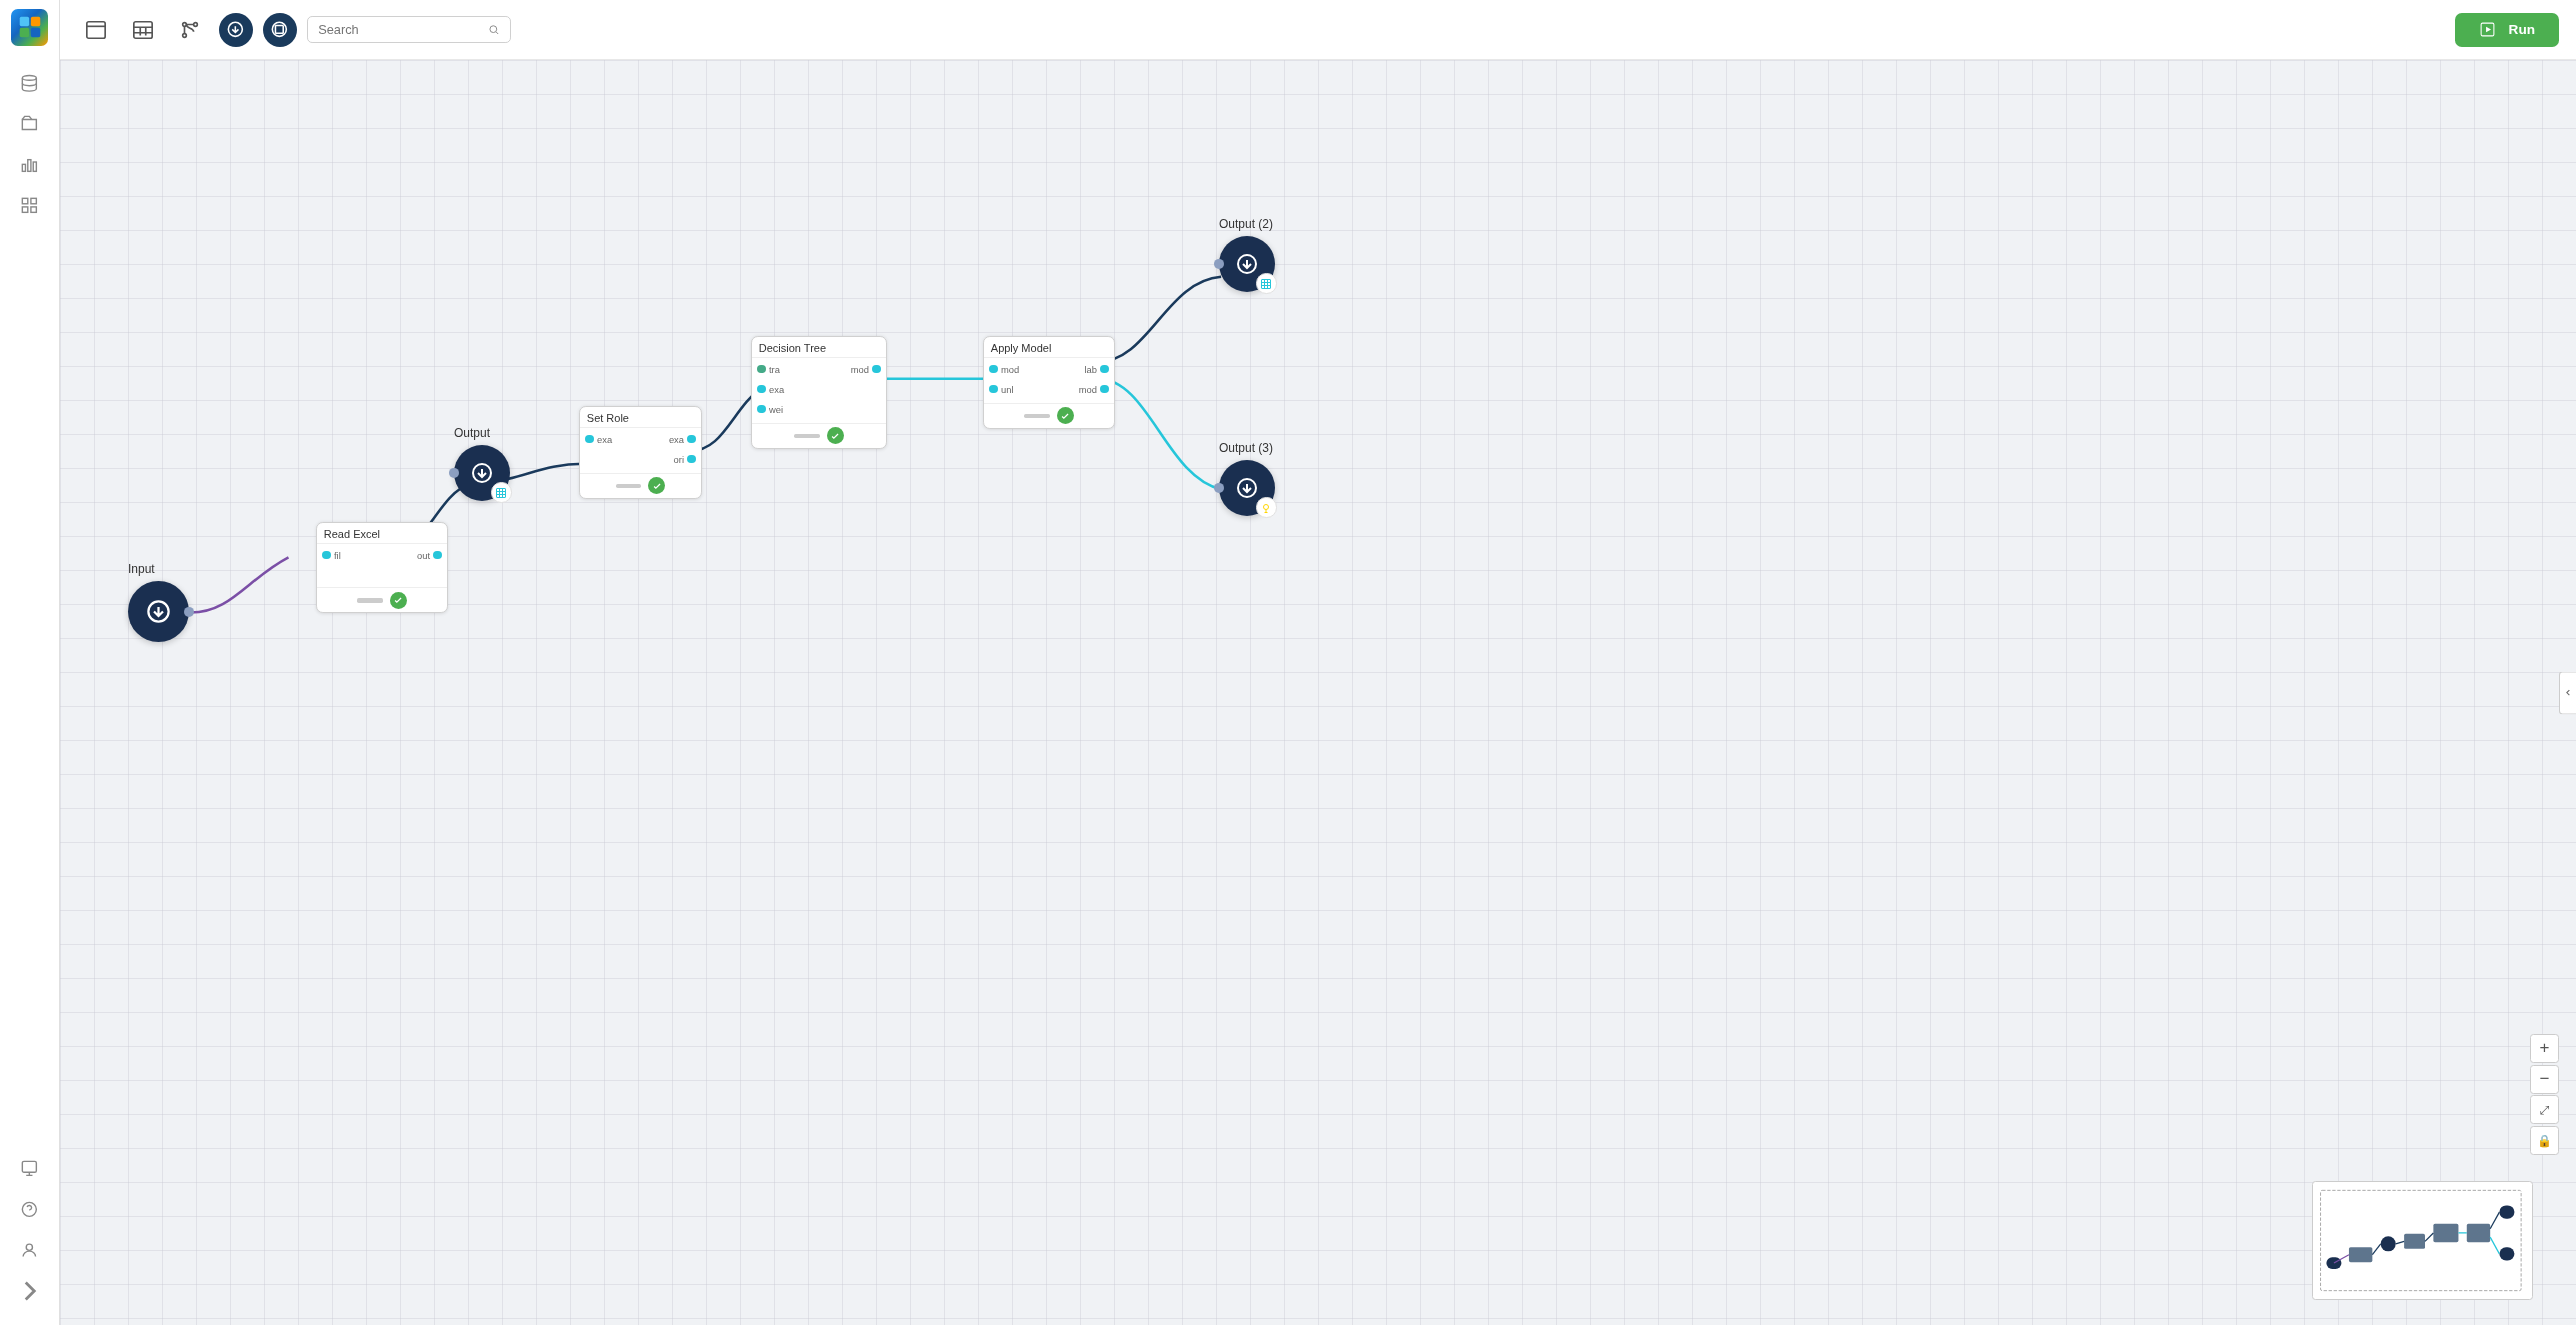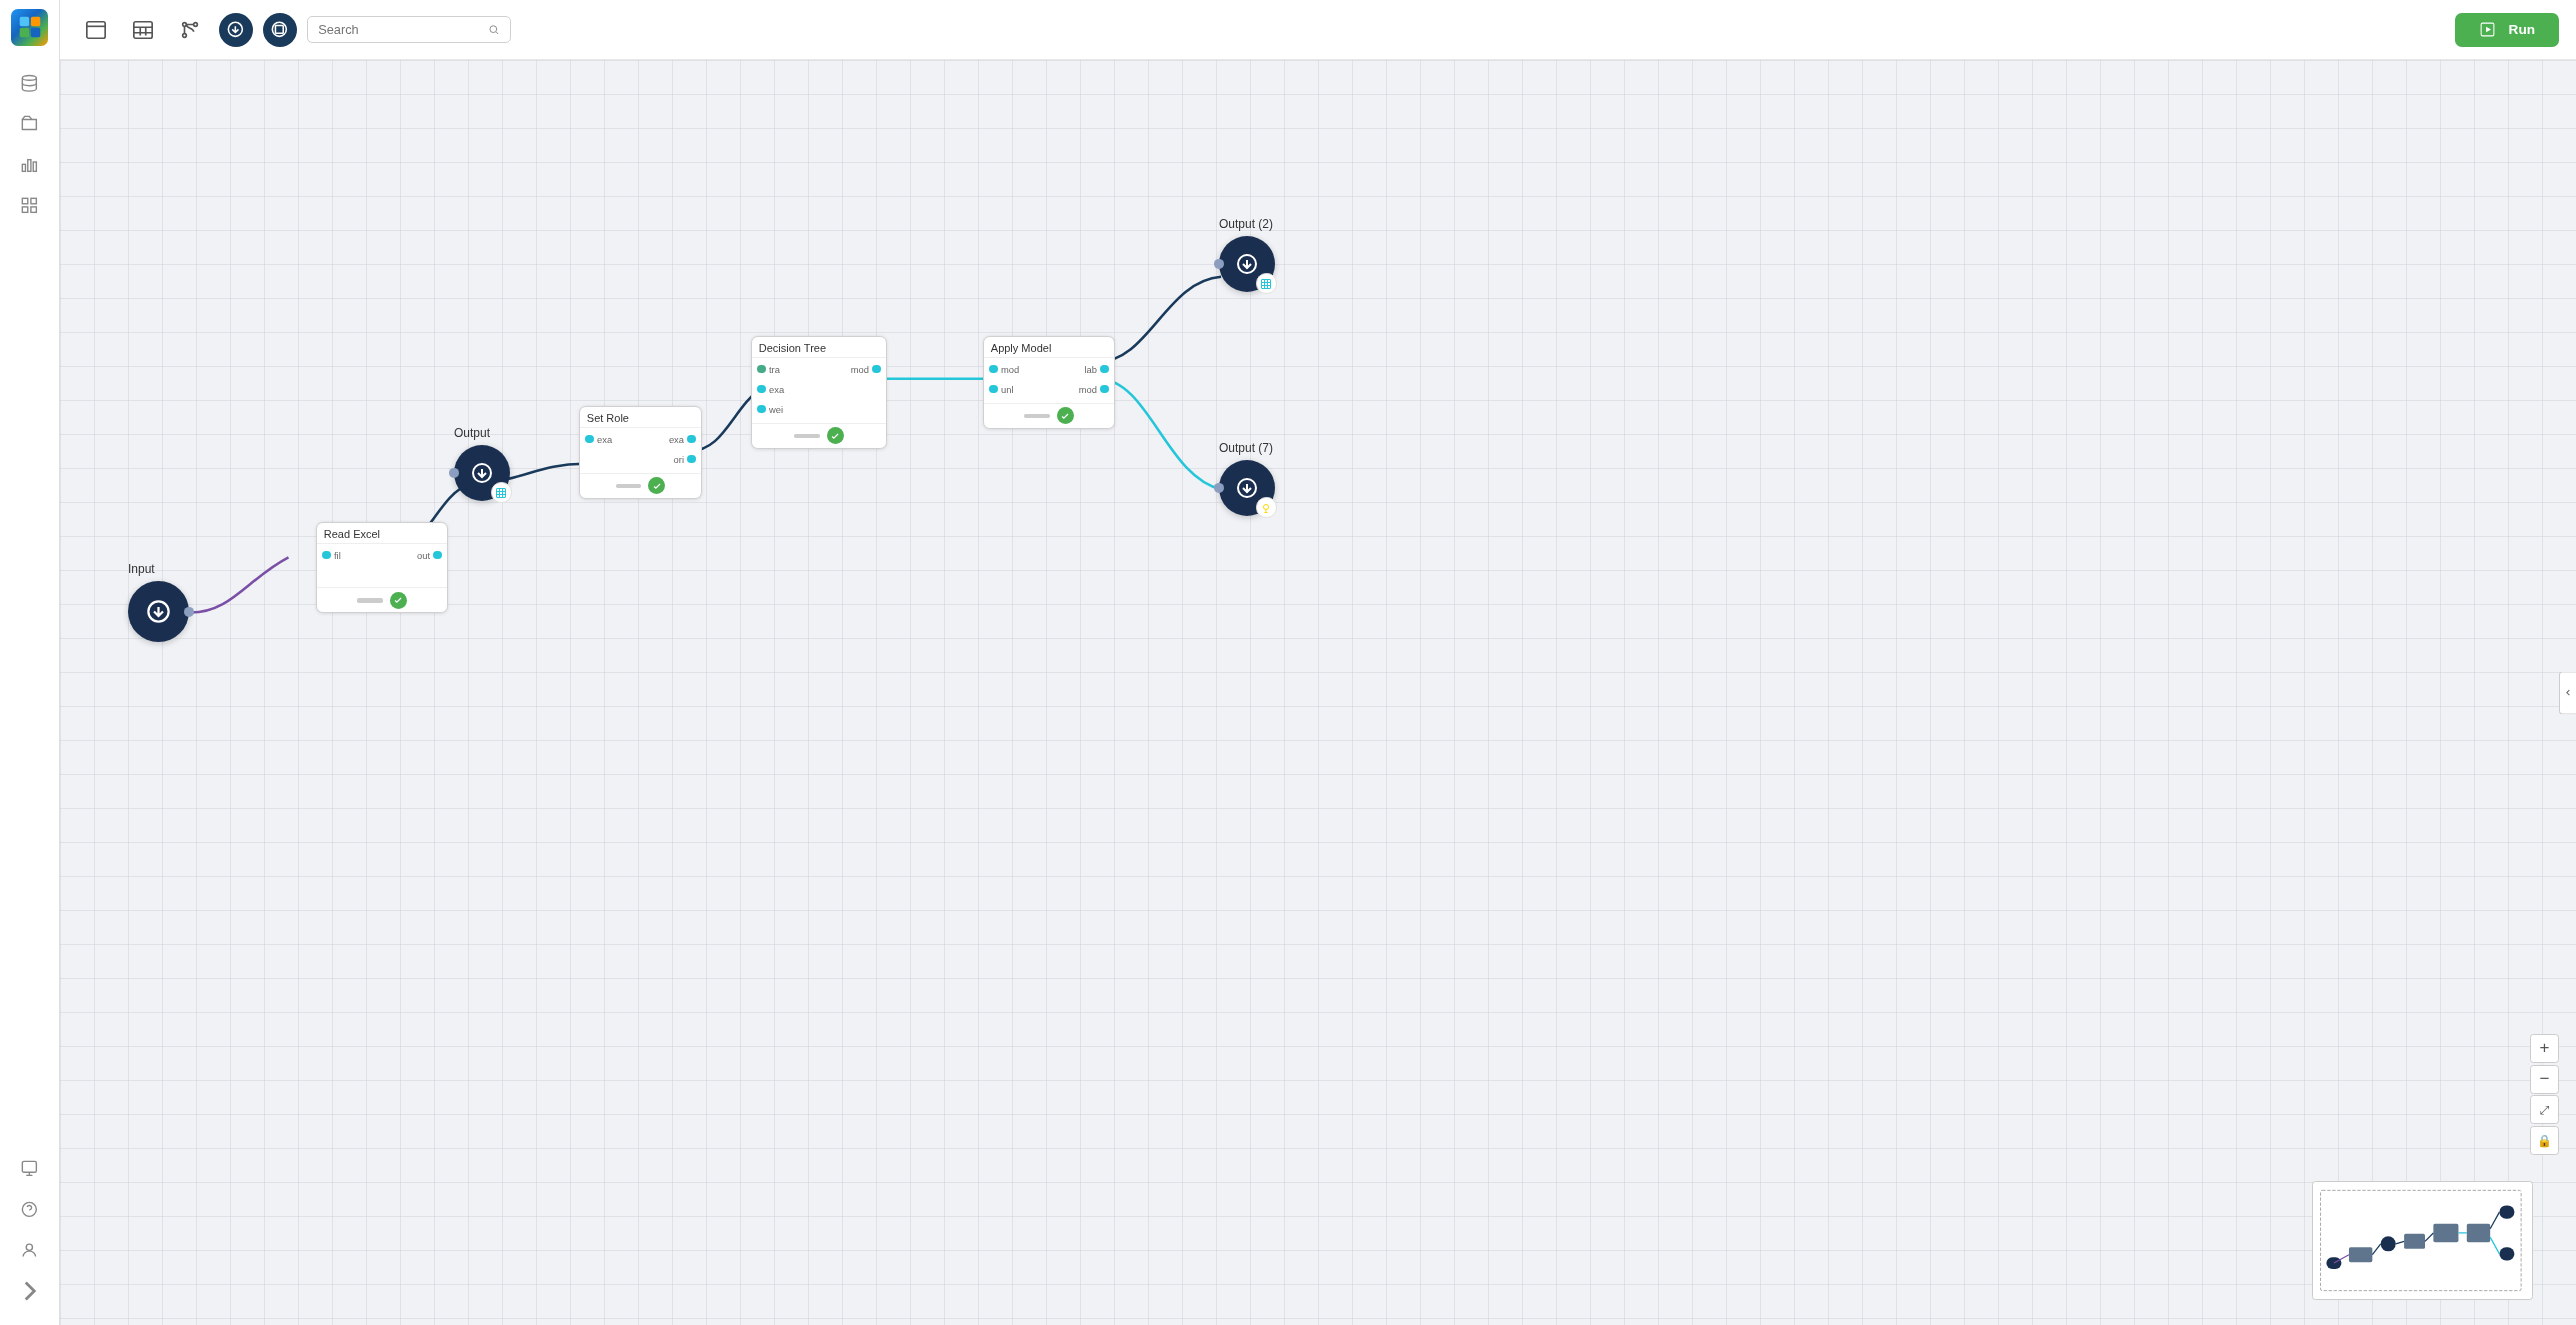--- a/index.html
+++ b/index.html
@@ -599,21 +599,21 @@
           <div class="badge-icon badge-table">
             <svg viewBox="0 0 24 24" fill="none" stroke="#26C6DA" stroke-width="2">
               <rect x="3" y="3" width="18" height="18" rx="1"></rect>
                 <path d="M3 9h18M3 15h18M9 3v18M15 3v18"></path>
             </svg>
           </div>
         </div>
       </div>
 
       <div class="node" style="left:1159px; top:381px;">
-        <div class="node-label">Output (7)</div>
+        <div class="node-label">Output (3)</div>
         <div class="node-circle-sm" style="position:relative;">
           <svg viewBox="0 0 24 24" fill="none" stroke="white" stroke-width="2" width="24" height="24">
             <circle cx="12" cy="12" r="9" stroke="white"></circle>
             <path d="M12 8v8M8 12l4 4 4-4" stroke="white"></path>
           </svg>
           <div class="port port-left" style="background:#8B9EC0; left:-5.1px; top:50%; transform:translateY(-50%); width:10.2px; height:10.2px; border-radius:50%; position:absolute;"></div>
           <div class="badge-icon badge-bulb">
             <svg viewBox="0 0 24 24" fill="none" stroke="#FFD600" stroke-width="2">
               <circle cx="12" cy="10" r="5"></circle>
               <path d="M9 21h6M12 15v6"></path>

